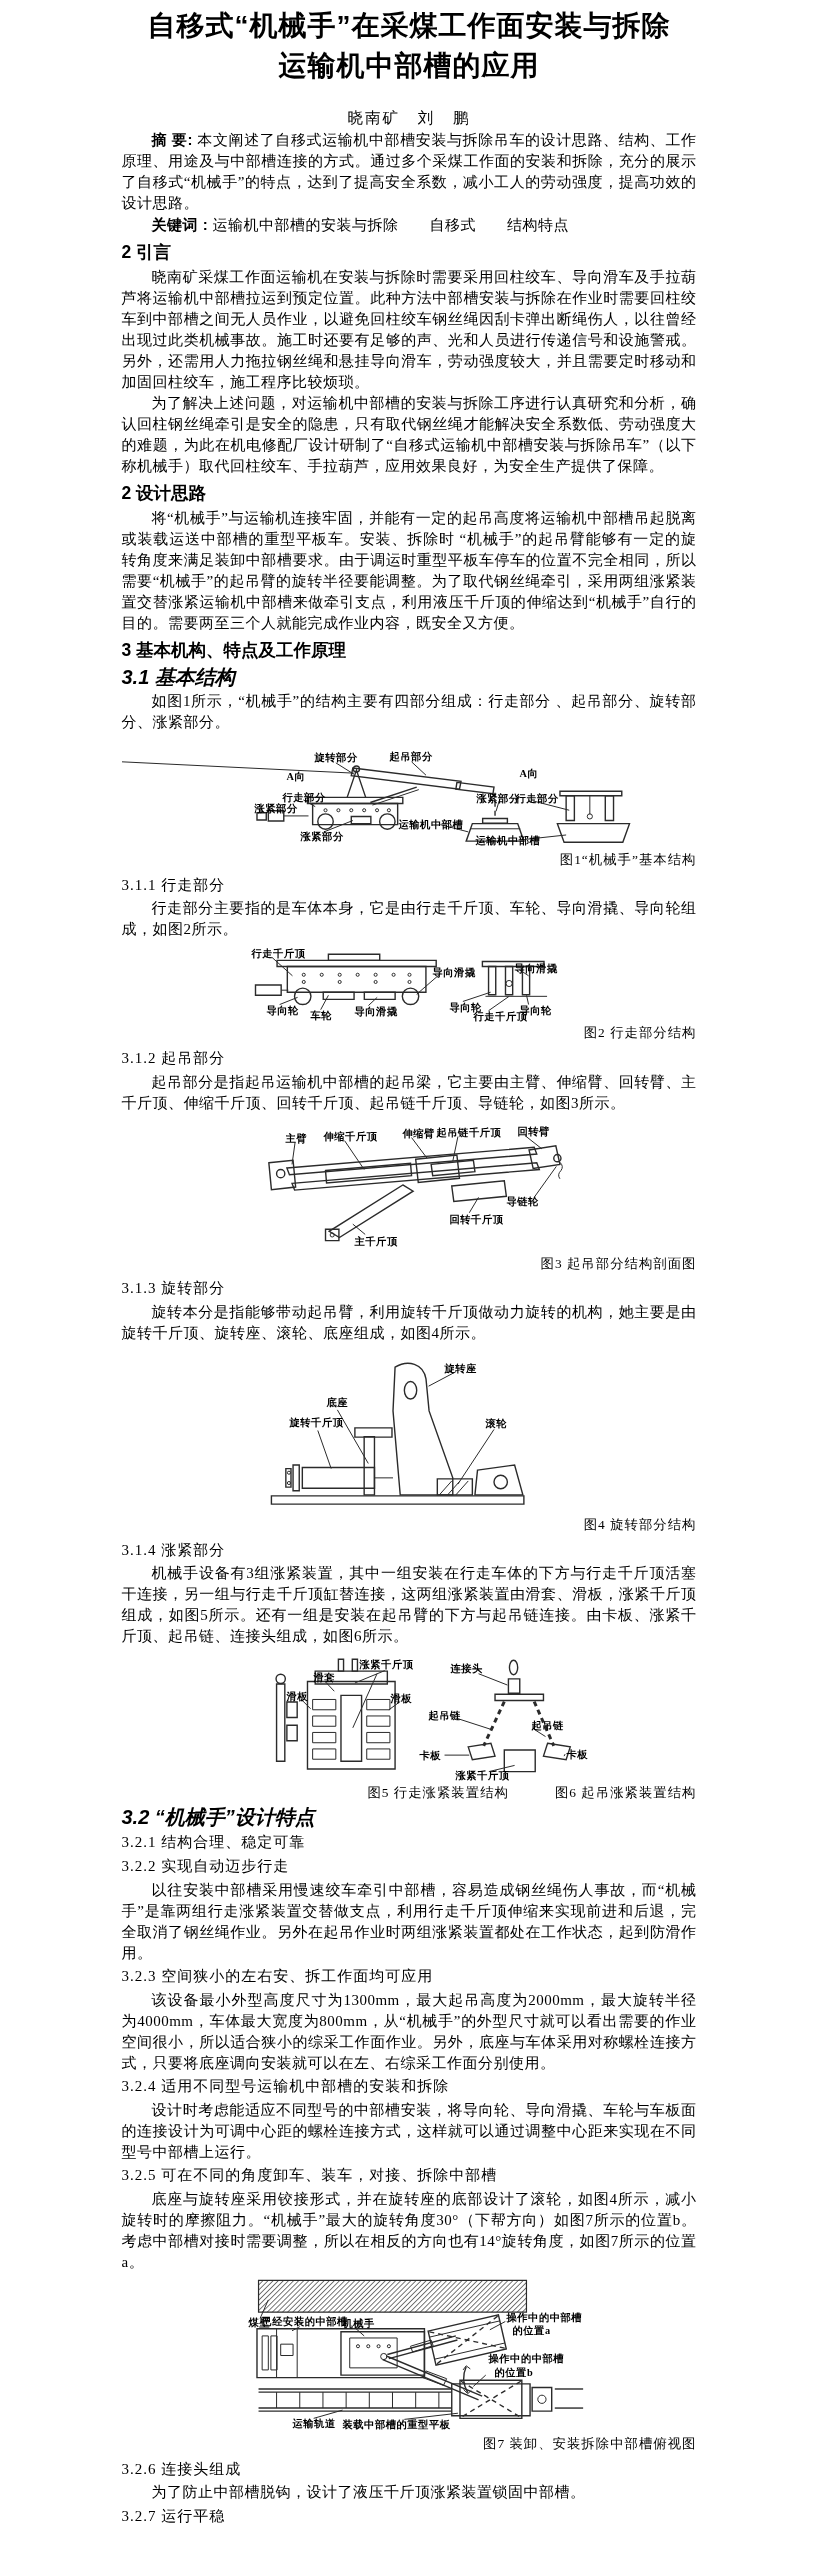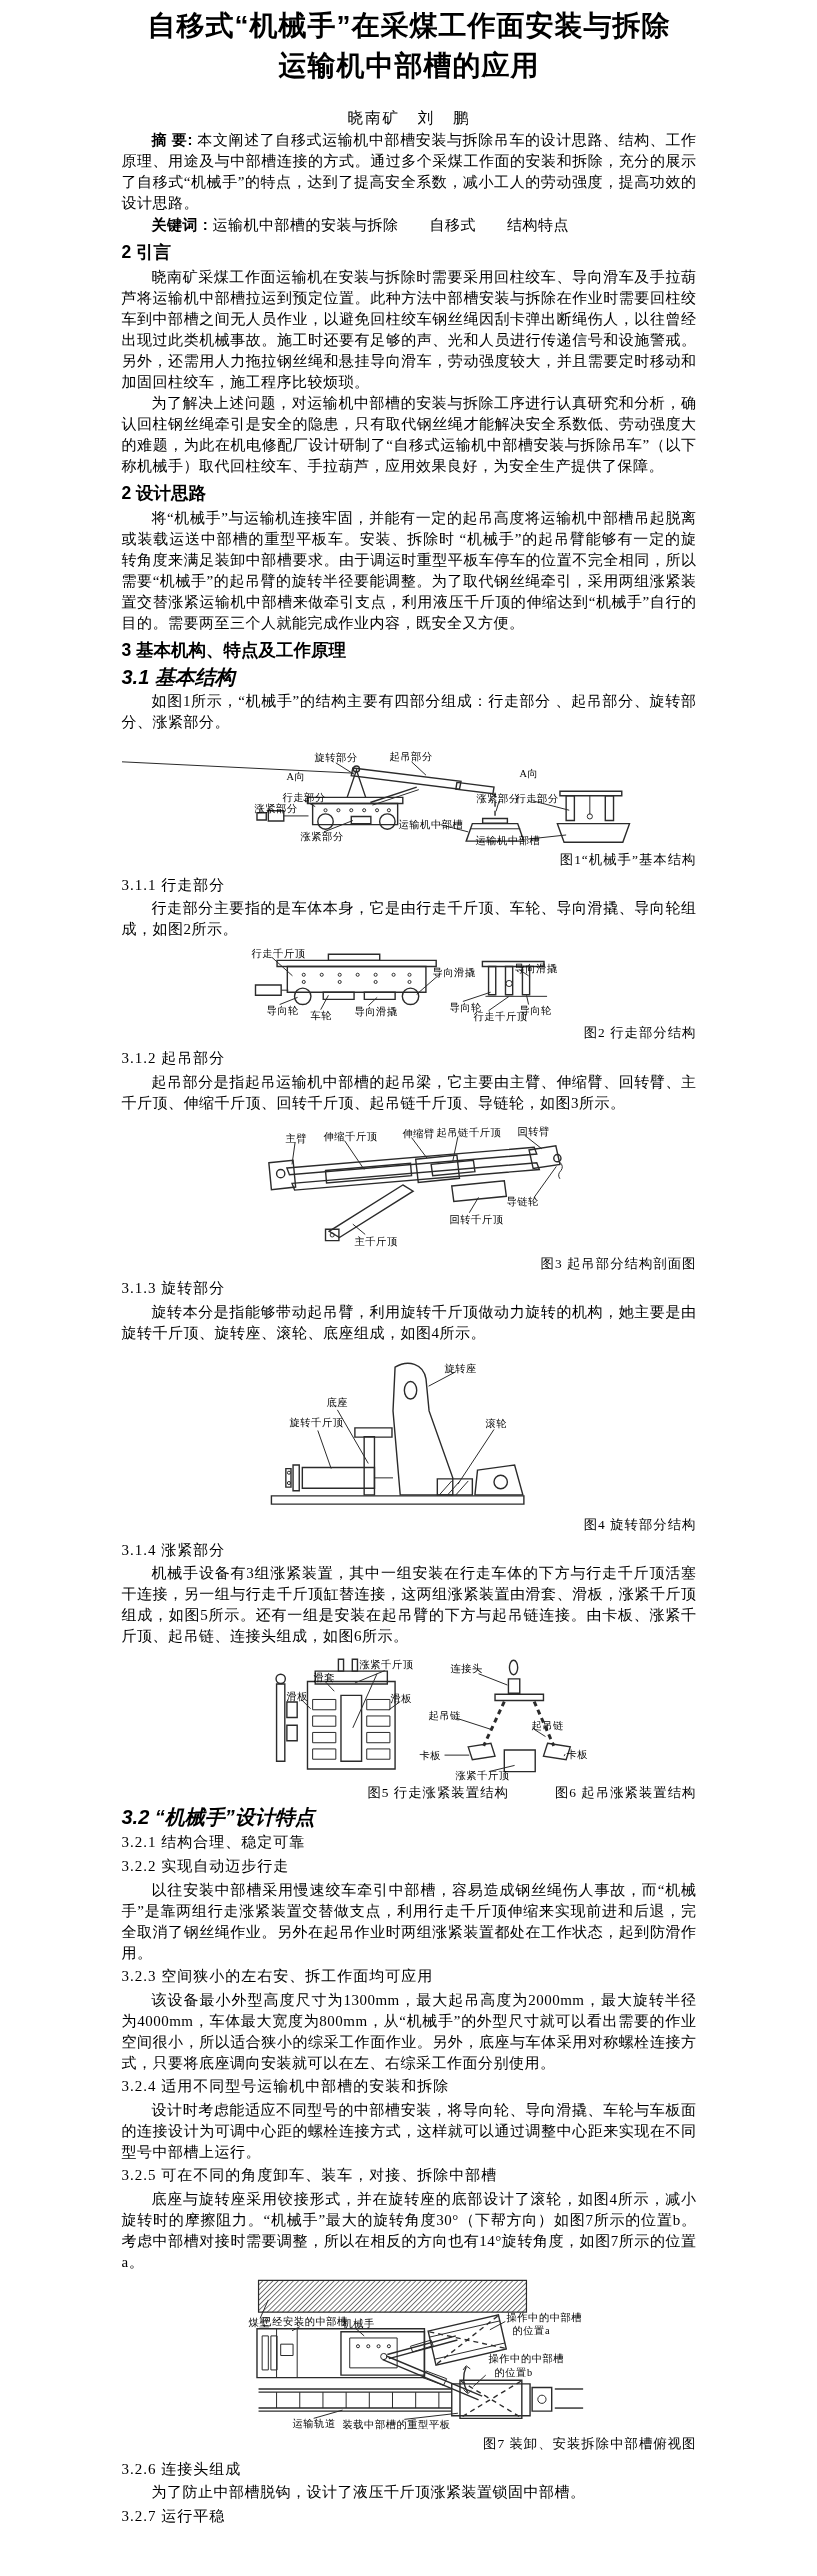--- a/index.html
+++ b/index.html
@@ -12,21 +12,21 @@
   .author{text-align:center;font-size:15.5px;margin-top:21.6px;letter-spacing:2.1px;}
   .abs{margin-top:27px;}
   .p{font-size:15px;line-height:21px;text-align:justify;text-indent:2em;
      margin:0;letter-spacing:0.5px;}
   .blab{font-family:"Liberation Sans","DejaVu Sans",sans-serif;font-weight:bold;}
   .h2{font-family:"Liberation Sans","DejaVu Sans",sans-serif;font-weight:bold;
       font-size:17.5px;line-height:25px;margin:4.1px 0 2.1px 0;}
   .h3{font-family:"Liberation Sans","DejaVu Sans",sans-serif;font-weight:bold;
       font-size:20px;line-height:23px;margin:3.1px 0 1.5px 0;font-style:italic;}
   .h4{font-size:15px;line-height:23px;margin:1.5px 0;letter-spacing:1px;}
-  .figure{position:relative;width:575px;margin:5.2px auto 0 auto;}
+  .figure{position:relative;width:575px;margin:5.2px auto 0 auto;font-weight:bold;}
   .figure svg{position:absolute;left:0;top:0;}
   .lbl{position:absolute;font-size:10.3px;line-height:12.4px;white-space:nowrap;
        letter-spacing:0.5px;}
   .cap{font-size:13.4px;line-height:20.6px;text-align:right;margin:1px 0 3.1px 0;
        letter-spacing:1px;}
   .cap .capgap{display:inline-block;width:46px;}
   svg *{vector-effect:non-scaling-stroke;}
   .ln{stroke:#2b2b2b;stroke-width:1.4;fill:none;}
   .lnthin{stroke:#2b2b2b;stroke-width:1;fill:none;}
   .dash{stroke-dasharray:5,4;}

